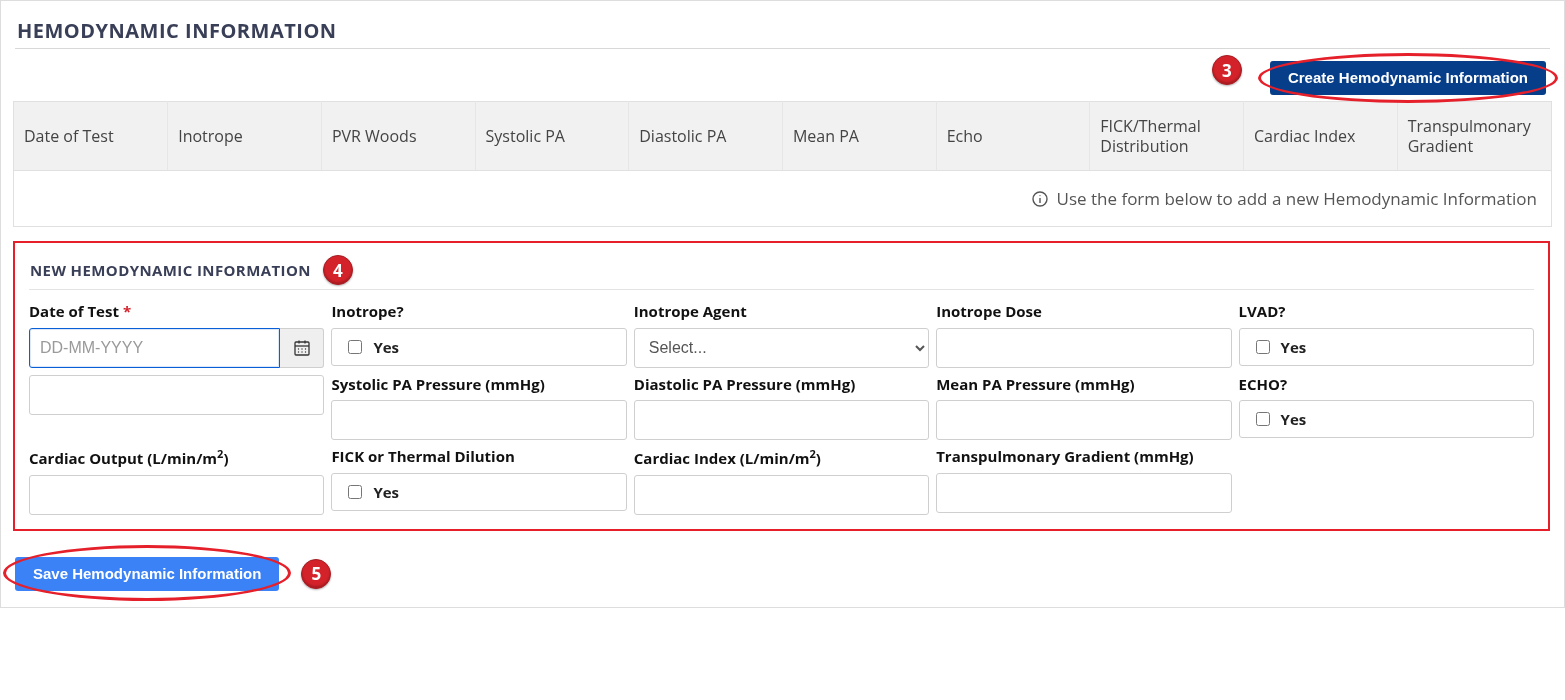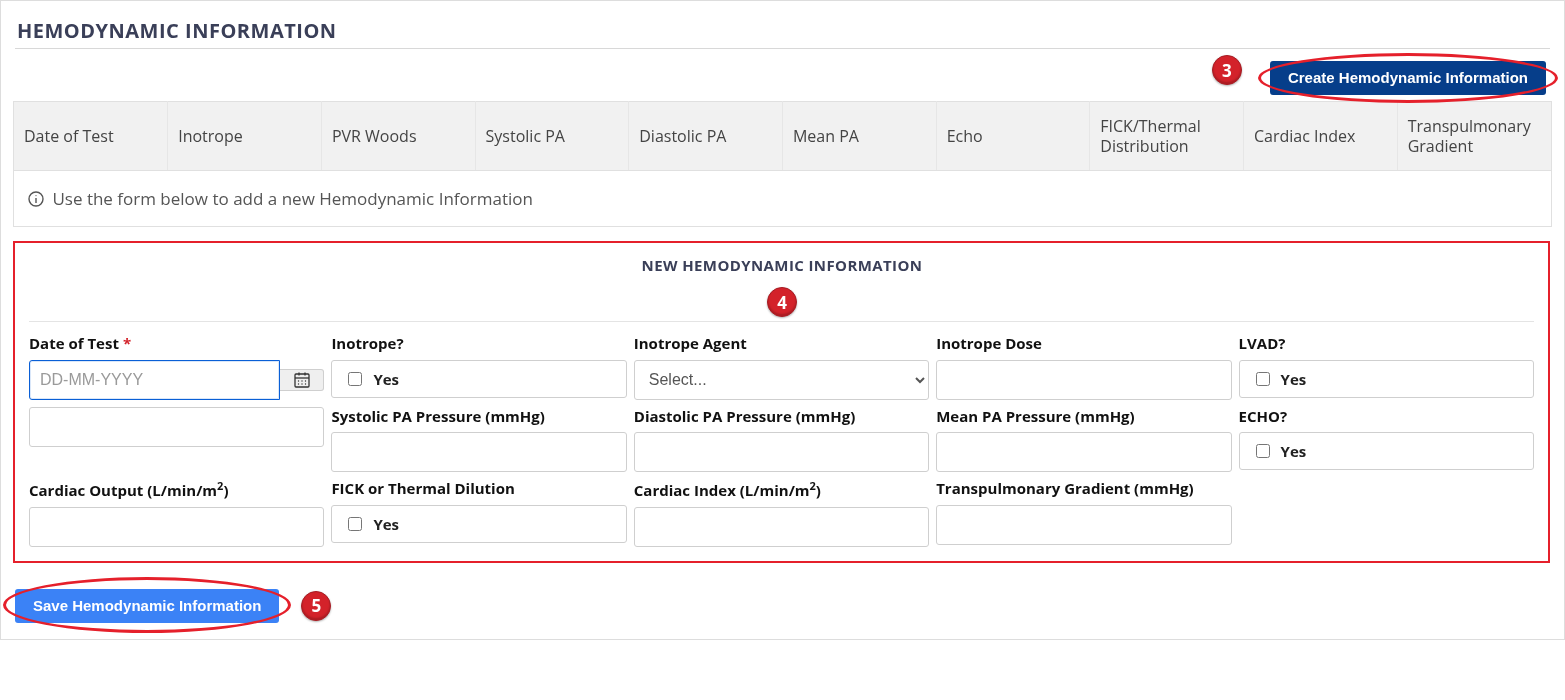--- a/index.html
+++ b/index.html
@@ -93,35 +93,35 @@
     border-top: 1px solid #e0e0e0;
     border-bottom: 1px solid #e0e0e0;
     line-height: 1.25;
   }
   thead th:last-child { border-right: none; }
   td.empty-msg {
     padding: 16px 14px;
     color: #555;
     font-size: 17px;
     border-bottom: 1px solid #e0e0e0;
+    text-align: right;
   }
   td.empty-msg svg { vertical-align: -2px; margin-right: 4px; }
 
   .form-panel {
     border: 2px solid #e5202b;
     padding: 10px 14px 14px 14px;
     margin: 14px 2px 0 0;
     position: relative;
   }
   .form-title-row {
     display: flex;
     align-items: center;
     gap: 12px;
     margin: 2px 0 4px 1px;
-    flex-direction: column;
   }
   .form-title {
     font-weight: 700;
     font-size: 15px;
     letter-spacing: .4px;
     color: #3a3f58;
   }
   .thin-divider {
     border: none;
     border-top: 1px solid #e4e4e4;
@@ -160,21 +160,20 @@
   .input-focused {
     border: 1.5px solid #0a5fd6;
     box-shadow: 0 0 0 1px rgba(10,95,214,.15) inset;
     outline: none;
   }
 
   .date-group {
     display: flex;
     width: 100%;
     max-width: 360px;
-    align-items: center;
   }
   .date-group .text-input {
     border-top-right-radius: 0;
     border-bottom-right-radius: 0;
     flex: 1;
   }
   .date-btn {
     width: 44px;
     border: 1px solid #cfcfcf;
     border-left: none;

